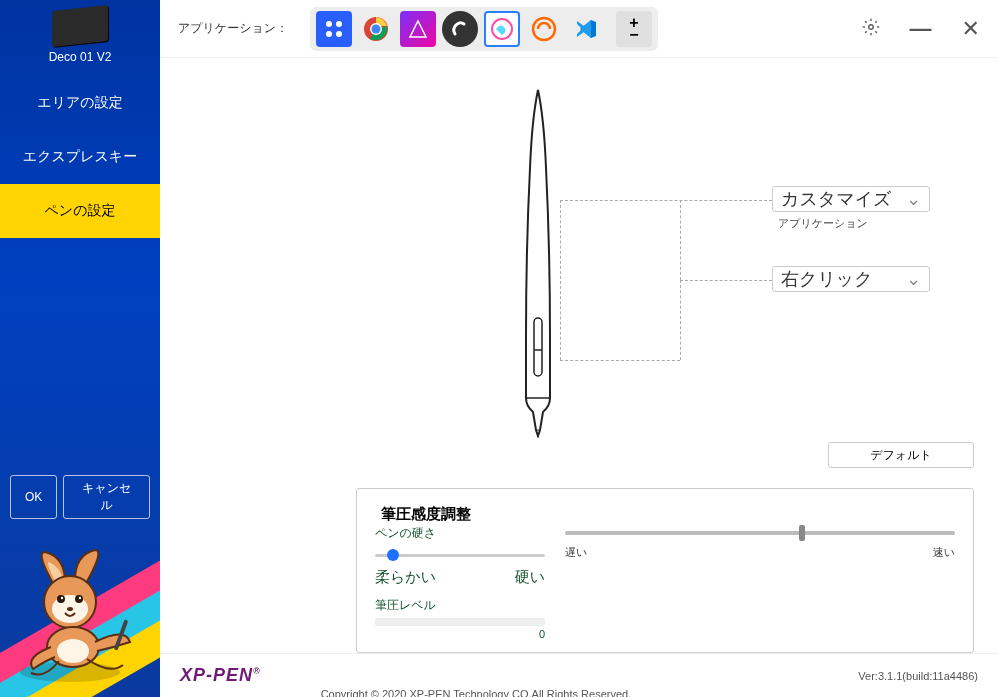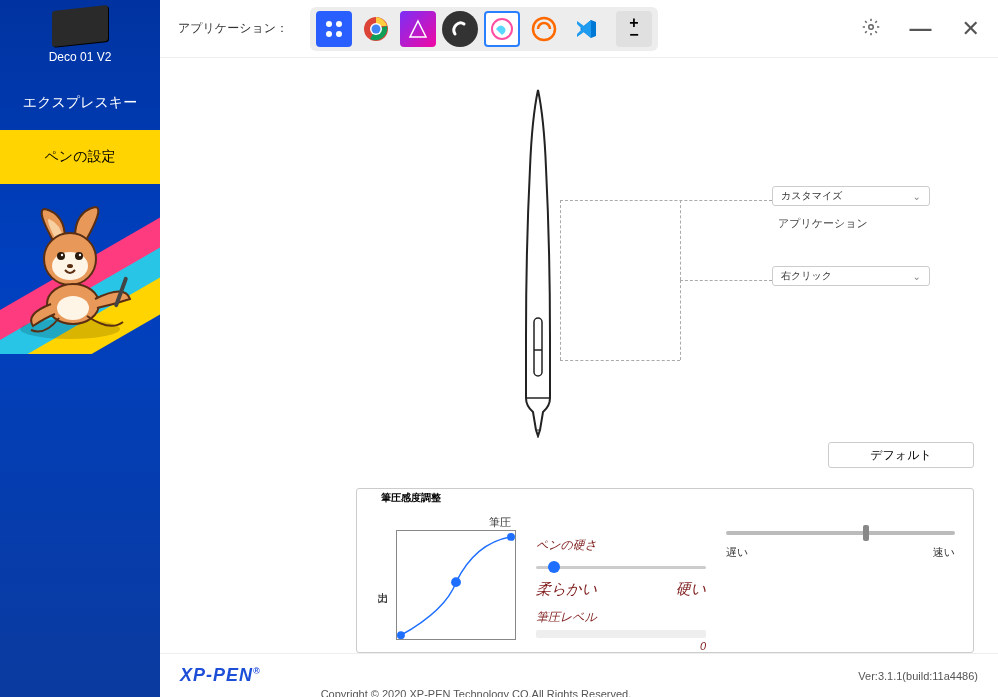--- a/index.html
+++ b/index.html
@@ -30,72 +30,77 @@
 .app-ic { width: 36px; height: 36px; border-radius: 4px; display: flex; align-items: center; justify-content: center; font-size: 20px; cursor: pointer; }
 .app-ic.sel { box-shadow: 0 0 0 2px #2a7fff inset; background: #fff; }
 .pm-btn { width: 36px; height: 36px; background: #e0e0e0; border-radius: 4px; display: flex; flex-direction: column; align-items: center; justify-content: center; margin-left: 6px; font-size: 16px; line-height: 12px; cursor: pointer; }
 .tb-right { margin-left: auto; display: flex; align-items: center; gap: 30px; }
 .tb-ic { cursor: pointer; color: #555; font-size: 16px; }
 .tb-close { font-size: 22px; }
 
 
 .pen-area { flex: 1; position: relative; padding: 20px; }
 .pen-svg { position: absolute; left: 348px; top: 30px; }
-.dropdown { position: absolute; width: 158px; height: 20px; border: 1px solid #ccc; border-radius: 3px; background: #fff; display: flex; align-items: center; padding: 4px 8px; font-size: 10px; color: #333; cursor: pointer; }
+.dropdown { position: absolute; width: 158px; height: 26px; border: 1px solid #ccc; border-radius: 3px; background: #fff; display: flex; align-items: center; padding: 4px 8px; font-size: 18px; color: #333; cursor: pointer; }
 .dropdown .chev { margin-left: auto; color: #888; }
 .dd1 { left: 612px; top: 128px; }
 .dd-sub { position: absolute; left: 618px; top: 158px; font-size: 11px; color: #444; }
 .dd2 { left: 612px; top: 208px; }
 .default-btn { position: absolute; right: 24px; top: 384px; width: 146px; height: 26px; border: 1px solid #ccc; border-radius: 3px; background: #fff; font-size: 12px; cursor: pointer; }
 
 
 .pressure-panel { position: absolute; left: 196px; top: 430px; right: 24px; bottom: 44px; border: 1px solid #ccc; border-radius: 3px; padding: 12px 18px; display: flex; gap: 20px; }
-.pp-title { position: absolute; top: 2px; left: 24px; font-size: 10px; font-weight: bold; }
+.pp-title { position: absolute; top: 16px; left: 24px; font-size: 15px; font-weight: bold; }
 .curve-block { display: flex; align-items: flex-end; gap: 6px; margin-top: 24px; }
 .curve-ylabel { writing-mode: vertical-rl; font-size: 11px; color: #333; align-self: center; }
 .curve-box { width: 120px; height: 110px; border: 1px solid #888; position: relative; }
 .curve-xlabel { position: absolute; top: -16px; right: 4px; font-size: 11px; color: #333; }
 .curve-svg { position: absolute; inset: 0; }
-.sliders { flex: 0 0 170px; margin-top: 36px; font-size: 12px; color: #7f1d1d; font-style: italic; }
+.sliders { flex: 0 0 170px; margin-top: 24px; font-size: 12px; color: #14532d; }
 .slider-label { font-size: 12px; margin-bottom: 4px; }
 .slider-row { position: relative; height: 18px; margin-bottom: 4px; }
 .track { position: absolute; top: 8px; left: 0; right: 0; height: 3px; background: #ccc; border-radius: 2px; }
 .thumb { position: absolute; top: 3px; width: 12px; height: 12px; border-radius: 50%; background: #1e6fff; }
 .slider-ends { display: flex; justify-content: space-between; font-size: 15px; margin-bottom: 10px; }
 .plevel-bar { height: 8px; background: #eee; border-radius: 2px; position: relative; }
 .plevel-val { text-align: right; font-size: 11px; margin-top: 2px; }
 .right-col { flex: 1; margin-top: 14px; font-size: 13px; color: #333; }
 .chk-row { display: flex; align-items: center; gap: 8px; margin-bottom: 10px; }
 .chk { width: 14px; height: 14px; border: 1px solid #888; background: #fff; cursor: pointer; }
 .big-slider { position: relative; height: 18px; margin: 8px 0 4px; }
 .big-track { position: absolute; top: 8px; left: 0; right: 0; height: 4px; background: #bbb; border-radius: 2px; }
 .big-thumb { position: absolute; top: 2px; left: 60%; width: 6px; height: 16px; background: #888; border-radius: 2px; }
 .big-ends { display: flex; justify-content: space-between; font-size: 11px; margin-bottom: 18px; }
 
 
 .footer { position: absolute; left: 0; right: 0; bottom: 0; height: 44px; display: flex; align-items: center; padding: 0 20px; font-size: 11px; color: #555; background: #fff; border-top: 1px solid #eee; }
-.logo { font-weight: 900; font-size: 18px; letter-spacing: 1px; font-style: italic; color: #1d4ed8; }
+.logo { font-weight: 900; font-size: 18px; letter-spacing: 1px; font-style: italic; color: #701a75; }
 .logo sup { font-size: 9px; }
 .copy { margin-left: 60px; margin-top: 36px; }
 .ver { margin-left: auto; }
 
 
 .dash { position: absolute; border-left: 1px dashed #aaa; }
 .dashh { position: absolute; border-top: 1px dashed #aaa; }
 </style>
 </head>
 <body>
 
 <div class="sidebar">
   <div class="device-block">
     <div class="device-img"></div>
     <div class="device-name">Deco 01 V2</div>
   </div>
+  <div class="nav-item">エリアの設定</div>
   <div class="nav-item">エクスプレスキー</div>
   <div class="nav-item active">ペンの設定</div>
+  <div class="sidebar-buttons">
+    <button class="sb-btn">OK</button>
+    <button class="sb-btn">キャンセル</button>
+  </div>
   <div class="mascot-zone">
     <div class="stripe s1"></div>
     <div class="stripe s2"></div>
     <div class="stripe s3"></div>
     <div class="fox">
       <svg viewBox="0 0 130 140">
         <ellipse cx="55" cy="125" rx="50" ry="10" fill="rgba(0,0,0,0.15)"></ellipse>
         <path d="M40 40 Q20 5 30 5 Q50 10 50 35 Z" fill="#e8995a" stroke="#5a2e12" stroke-width="2"></path>
         <path d="M70 38 Q90 3 80 3 Q60 8 60 33 Z" fill="#e8995a" stroke="#5a2e12" stroke-width="2"></path>
         <path d="M42 38 Q30 15 34 15 Q46 20 48 35 Z" fill="#f7cfa0"></path>
@@ -210,32 +215,20 @@
     <div class="dropdown dd2">
       <span>右クリック</span>
       <span class="chev">⌄</span>
     </div>
 
     <button class="default-btn">デフォルト</button>
 
     <div class="pressure-panel">
       <div class="pp-title">筆圧感度調整</div>
 
-      <div class="curve-block">
-        <span class="curve-ylabel">出力</span>
-        <div class="curve-box">
-          <span class="curve-xlabel">筆圧</span>
-          <svg class="curve-svg" viewBox="0 0 120 110">
-            <path d="M4 106 Q50 80 60 52 Q80 12 116 6" fill="none" stroke="#1e6fff" stroke-width="1.5"></path>
-            <circle cx="4" cy="106" r="4" fill="#1e6fff"></circle>
-            <circle cx="60" cy="52" r="5" fill="#1e6fff"></circle>
-            <circle cx="116" cy="6" r="4" fill="#1e6fff"></circle>
-          </svg>
-        </div>
-      </div>
 
       <div class="sliders">
         <div class="slider-label">ペンの硬さ</div>
         <div class="slider-row">
           <div class="track"></div>
           <div class="thumb" style="left:12px"></div>
         </div>
         <div class="slider-ends">
           <span>柔らかい</span>
           <span>硬い</span>

